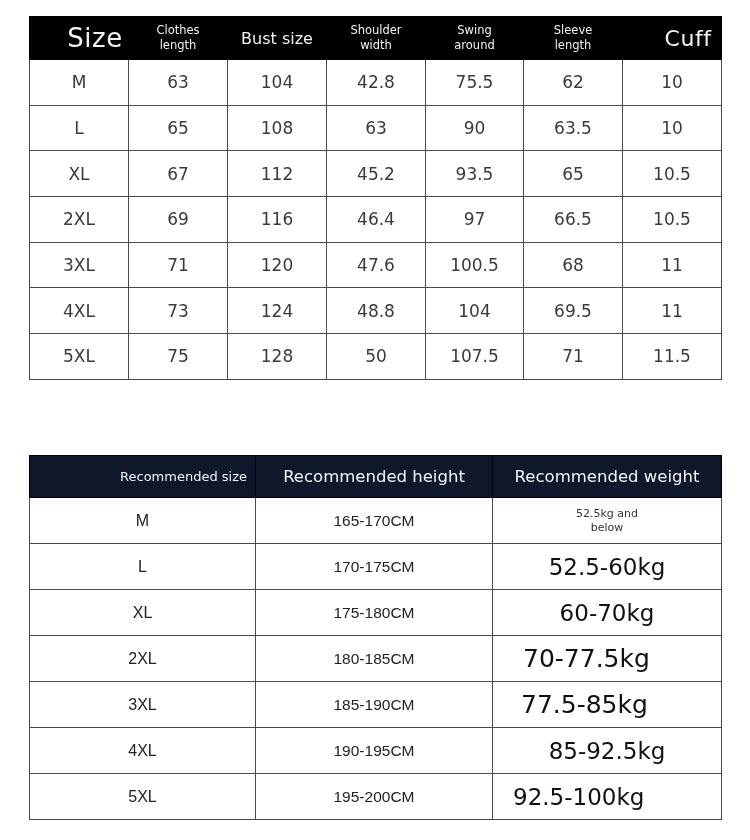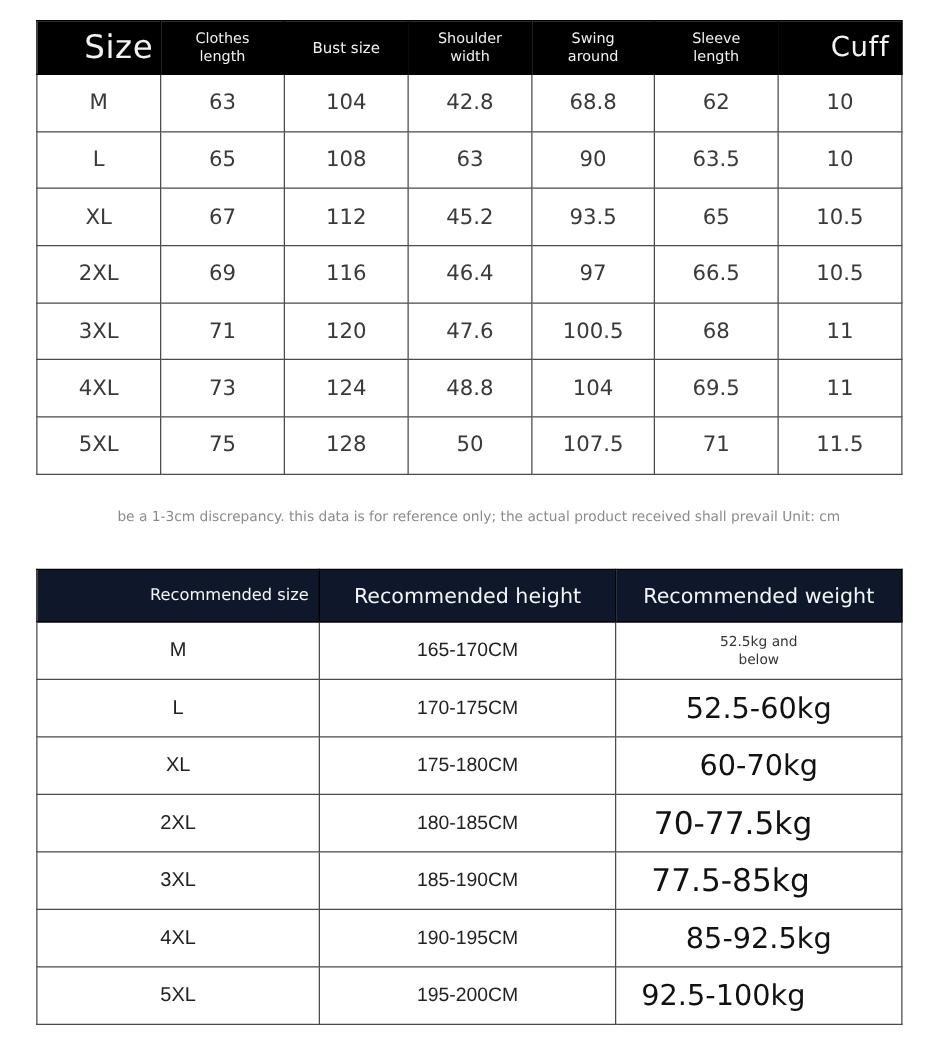--- a/index.html
+++ b/index.html
@@ -7,21 +7,21 @@
            font-family: "DejaVu Sans", "Liberation Sans", sans-serif; color: #333; }
 
     table { border-collapse: collapse; position: absolute; table-layout: fixed; }
     td, th { text-align: center; vertical-align: middle; padding: 0; }
 
     
     #size-table { left: 29px; top: 16px; width: 692px; }
     #size-table thead tr { height: 43px; background: #000; }
     #size-table thead th { color: #f2f2f2; font-weight: normal; border: 1px solid #000; }
     #size-table th.big { font-size: 26px; letter-spacing: 0.5px; padding-left: 32px; }
-    #size-table th.mid { font-size: 12px; margin-top: 20px; }
+    #size-table th.mid { font-size: 16px; margin-top: 20px; }
     #size-table th.small { font-size: 11.5px; line-height: 15px; }
     #size-table tbody tr { height: 45.7px; }
     #size-table tbody td { border: 1.5px solid #4a4a4a; font-size: 17px; color: #3a3a3a; }
 
     
     #note { position: absolute; left: 30px; top: 406px; width: 706px; text-align: center;
             font-size: 11px; line-height: 16px; color: #8a8a8a; }
 
     
     #rec-table { left: 29px; top: 455px; width: 692px; }
@@ -72,21 +72,21 @@
       </th>
       <th class="big" style="font-size:22px">Cuff</th>
     </tr>
   </thead>
   <tbody>
     <tr>
       <td>M</td>
       <td>63</td>
       <td>104</td>
       <td>42.8</td>
-      <td>68.8</td>
+      <td>75.5</td>
       <td>62</td>
       <td>10</td>
     </tr>
     <tr>
       <td>L</td>
       <td>65</td>
       <td>108</td>
       <td>63</td>
       <td>90</td>
       <td>63.5</td>
@@ -134,21 +134,20 @@
       <td>128</td>
       <td>50</td>
       <td>107.5</td>
       <td>71</td>
       <td>11.5</td>
     </tr>
   </tbody>
 </table>
 
 <div id="note">
-  <div>be a 1-3cm discrepancy. this data is for reference only; the actual product received shall prevail Unit: cm</div>
 </div>
 
 <table id="rec-table">
   <colgroup>
     <col style="width:226px">
       <col style="width:237px">
       <col style="width:229px">
   </colgroup>
   <thead>
     <tr>

